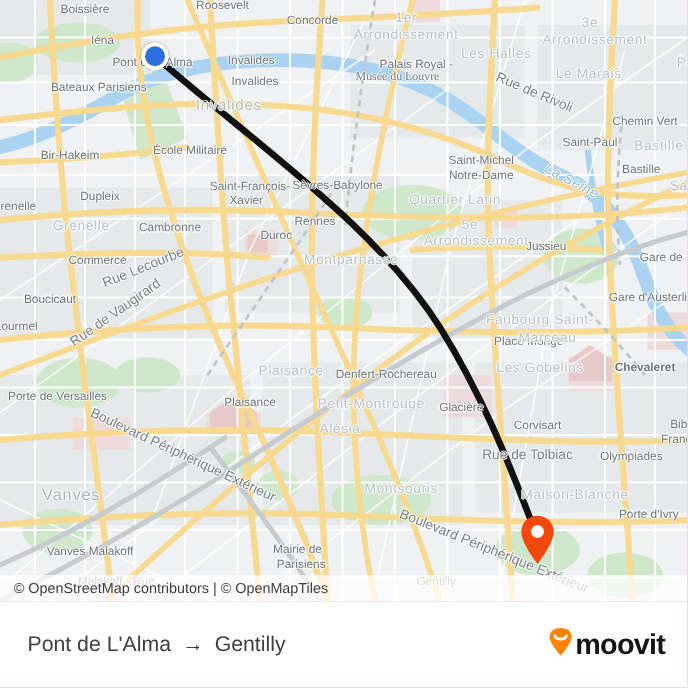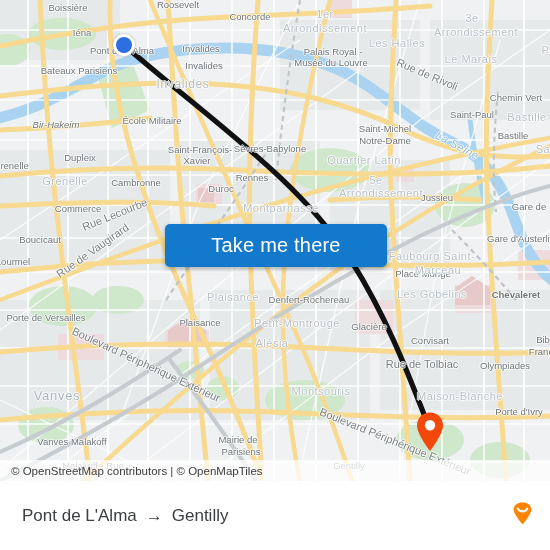--- a/index.html
+++ b/index.html
@@ -303,28 +303,28 @@
         <div class="lbl poi" style="left: 68px; top: 8px;">Boissière</div>
         <div class="lbl poi" style="left: 178px; top: 5px;">Roosevelt</div>
         <div class="lbl poi" style="left: 250px; top: 17px;">Concorde</div>
         <div class="lbl poi" style="left: 82px; top: 33px;">Iéna</div>
         <div class="lbl poi" style="left: 122px; top: 51px;">Pont de L'Alma</div>
         <div class="lbl poi" style="left: 201px; top: 49px;">Invalides</div>
         <div class="lbl poi" style="left: 204px; top: 66px;">Invalides</div>
         <div class="lbl place" style="left: 183px; top: 84px;">Invalides</div>
         <div class="lbl poi" style="left: 79px; top: 71px;">Bateaux Parisiens</div>
         <div class="lbl poi" style="left: 152px; top: 121px;">École Militaire</div>
-        <div class="lbl poi" style="left: 56px; top: 125px; font-style: italic;">Bir-Hakeim</div>
+        <div class="lbl poi" style="left: 56px; top: 125px;">Bir-Hakeim</div>
         <div class="lbl place2" style="left: 325px; top: 15px;">1er</div>
         <div class="lbl place2" style="left: 325px; top: 29px;">Arrondissement</div>
         <div class="lbl place2" style="left: 472px; top: 19px;">3e</div>
         <div class="lbl place2" style="left: 476px; top: 33px;">Arrondissement</div>
         <div class="lbl place2" style="left: 397px; top: 44px;">Les Halles</div>
         <div class="lbl poi" style="left: 333px; top: 52px;">Palais Royal -</div>
-        <div class="lbl poi" style="left: 331px; top: 63px;">Musée du Louvre</div>
+        <div class="lbl poi" style="left: 318px; top: 63px; font-family: Liberation Serif, serif;">Musée du Louvre</div>
         <div class="lbl place2" style="left: 471px; top: 60px;">Le Marais</div>
         <div class="lbl place2" style="left: 536px; top: 51px; padding-left: 32px;">Pop</div>
         <div class="lbl road" style="left: 427px; top: 75px; transform: translate(-50%, -50%) rotate(23deg);">Rue de Rivoli</div>
         <div class="lbl poi" style="left: 516px; top: 98px;">Chemin Vert</div>
         <div class="lbl poi" style="left: 472px; top: 115px;">Saint-Paul</div>
         <div class="lbl place2" style="left: 527px; top: 118px;">Bastille</div>
         <div class="lbl poi" style="left: 513px; top: 136px;">Bastille</div>
         <div class="lbl poi" style="left: 385px; top: 129px;">Saint-Michel</div>
         <div class="lbl poi" style="left: 385px; top: 141px;">Notre-Dame</div>
         <div class="lbl water" style="left: 457px; top: 146px; transform: translate(-50%, -50%) rotate(28deg);">La Seine</div>
@@ -383,37 +383,37 @@
     <div id="origin-marker" style="left:113px; top:34px;"></div>
 
     <div id="dest-marker" style="left:415px; top:412px;">
       <svg width="30" height="40" viewBox="0 0 30 40">
         <path d="M15 39 C 15 39, 28 22.5, 28 13.5 C 28 6.0, 22.2 0.6, 15 0.6
                  C 7.8 0.6, 2 6.0, 2 13.5 C 2 22.5, 15 39, 15 39 Z" fill="#f2480b"></path>
         <circle cx="15" cy="13.2" r="5.2" fill="#ffffff"></circle>
       </svg>
     </div>
 
-    <button id="cta">Take me there</button>
 
     <div id="attribution">© OpenStreetMap contributors | © OpenMapTiles</div>
   </div>
 
   <div id="footer">
     <div id="trip-summary">
       <span>Pont de L'Alma</span>
       <span id="trip-arrow">→</span>
       <span>Gentilly</span>
     </div>
     <div id="moovit-logo">
       <span>
         <svg width="19" height="23" viewBox="0 0 19 23">
           <path d="M9.5 22.4 C 9.5 22.4, 18.4 12.4, 18.4 7.6
                    C 18.4 3.0, 14.4 0.4, 9.5 0.4
                    C 4.6 0.4, 0.6 3.0, 0.6 7.6
                    C 0.6 12.4, 9.5 22.4, 9.5 22.4 Z" fill="#ff8200"></path>
           <path d="M4.8 6.6 C 6.2 10.2, 12.8 10.2, 14.2 6.6" stroke="#ffffff" stroke-width="2.3" fill="none" stroke-linecap="round"></path>
         </svg>
       </span>
+      <span id="moovit-wordmark">moovit</span>
     </div>
   </div>
 
 </div>
 
 </body></html>

